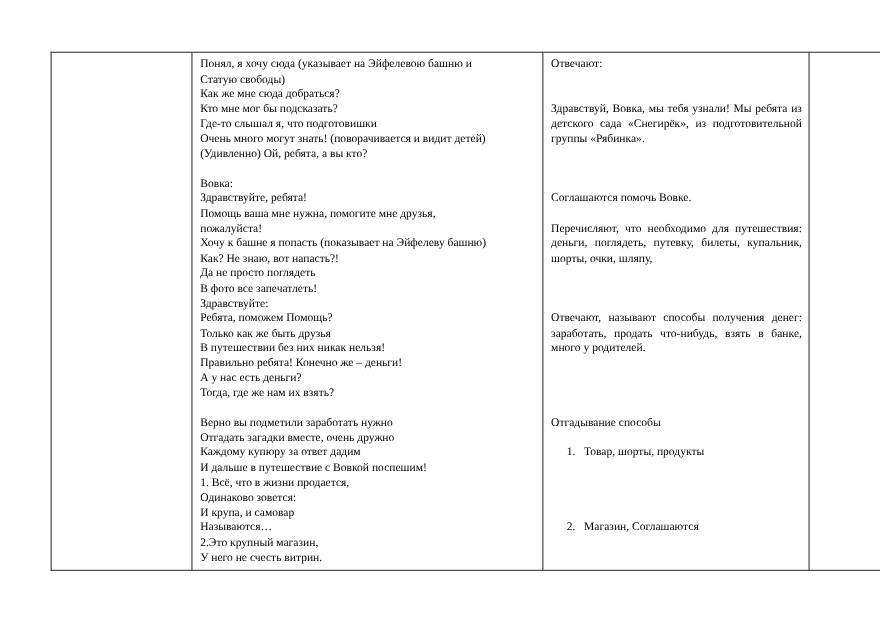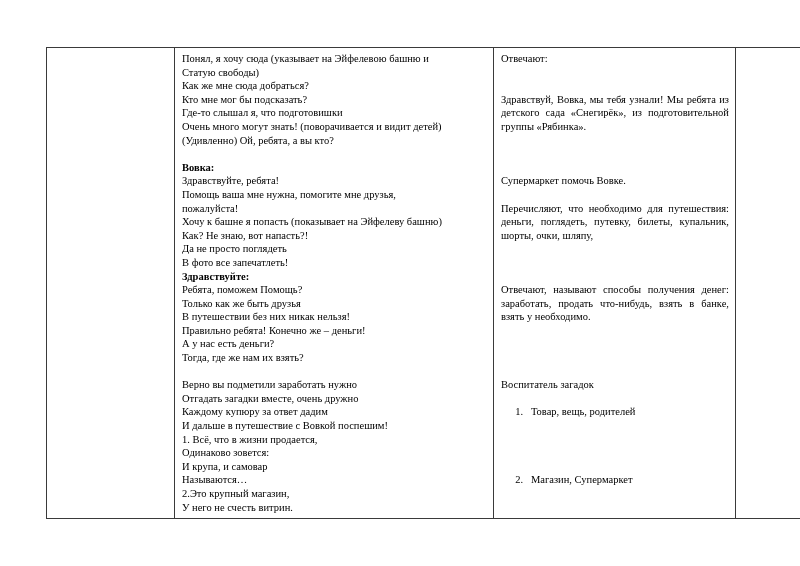--- a/index.html
+++ b/index.html
@@ -49,21 +49,21 @@
     margin: 0;
     white-space: pre-wrap;
   }
   .cell-left .blk {
     margin: 0;
   }
   .cell-left .spacer {
     height: 13.6px;
   }
   .cell-left .bold {
-    font-weight: bold;
+    font-weight: normal;
   }
 
   .cell-right p {
     margin: 0;
     text-align: justify;
     text-justify: inter-word;
   }
   .cell-right .gap-sm { height: 13.6px; }
   .cell-right .gap-md { height: 27.2px; }
   .cell-right .gap-lg { height: 40.8px; }
@@ -138,37 +138,37 @@
 Называются…
 2.Это крупный магазин,
 У него не счесть витрин.</p>
         </td>
 
         <td class="col-c cell-right">
           <p>Отвечают:</p>
           <div class="gap-md"></div>
           <p>Здравствуй, Вовка, мы тебя узнали! Мы ребята из детского сада «Снегирёк», из подготовительной группы «Рябинка».</p>
           <div class="gap-lg"></div>
-          <p>Супермаркет помочь Вовке.</p>
+          <p>Соглашаются помочь Вовке.</p>
           <div class="gap-sm"></div>
           <p>Перечисляют, что необходимо для путешествия: деньги, поглядеть, путевку, билеты, купальник, шорты, очки, шляпу,</p>
           <div class="gap-lg"></div>
-          <p>Отвечают, называют способы получения денег: заработать, продать что-нибудь, взять в банке, взять у необходимо.</p>
+          <p>Отвечают, называют способы получения денег: заработать, продать что-нибудь, взять в банке, много у родителей.</p>
           <div class="gap-xl"></div>
-          <p>Воспитатель загадок</p>
+          <p>Отгадывание способы</p>
           <div class="gap-sm"></div>
           <ul class="riddle-list">
             <li>
               <span class="num">1.</span>
-              <span class="txt">Товар, вещь, родителей</span>
+              <span class="txt">Товар, шорты, продукты</span>
             </li>
             <li class="riddle-gap"></li>
             <li>
               <span class="num">2.</span>
-              <span class="txt">Магазин, Супермаркет</span>
+              <span class="txt">Магазин, Соглашаются</span>
             </li>
           </ul>
         </td>
 
         <td class="col-d empty-cell"></td>
 
       </tr>
     </tbody>
   </table>
 

